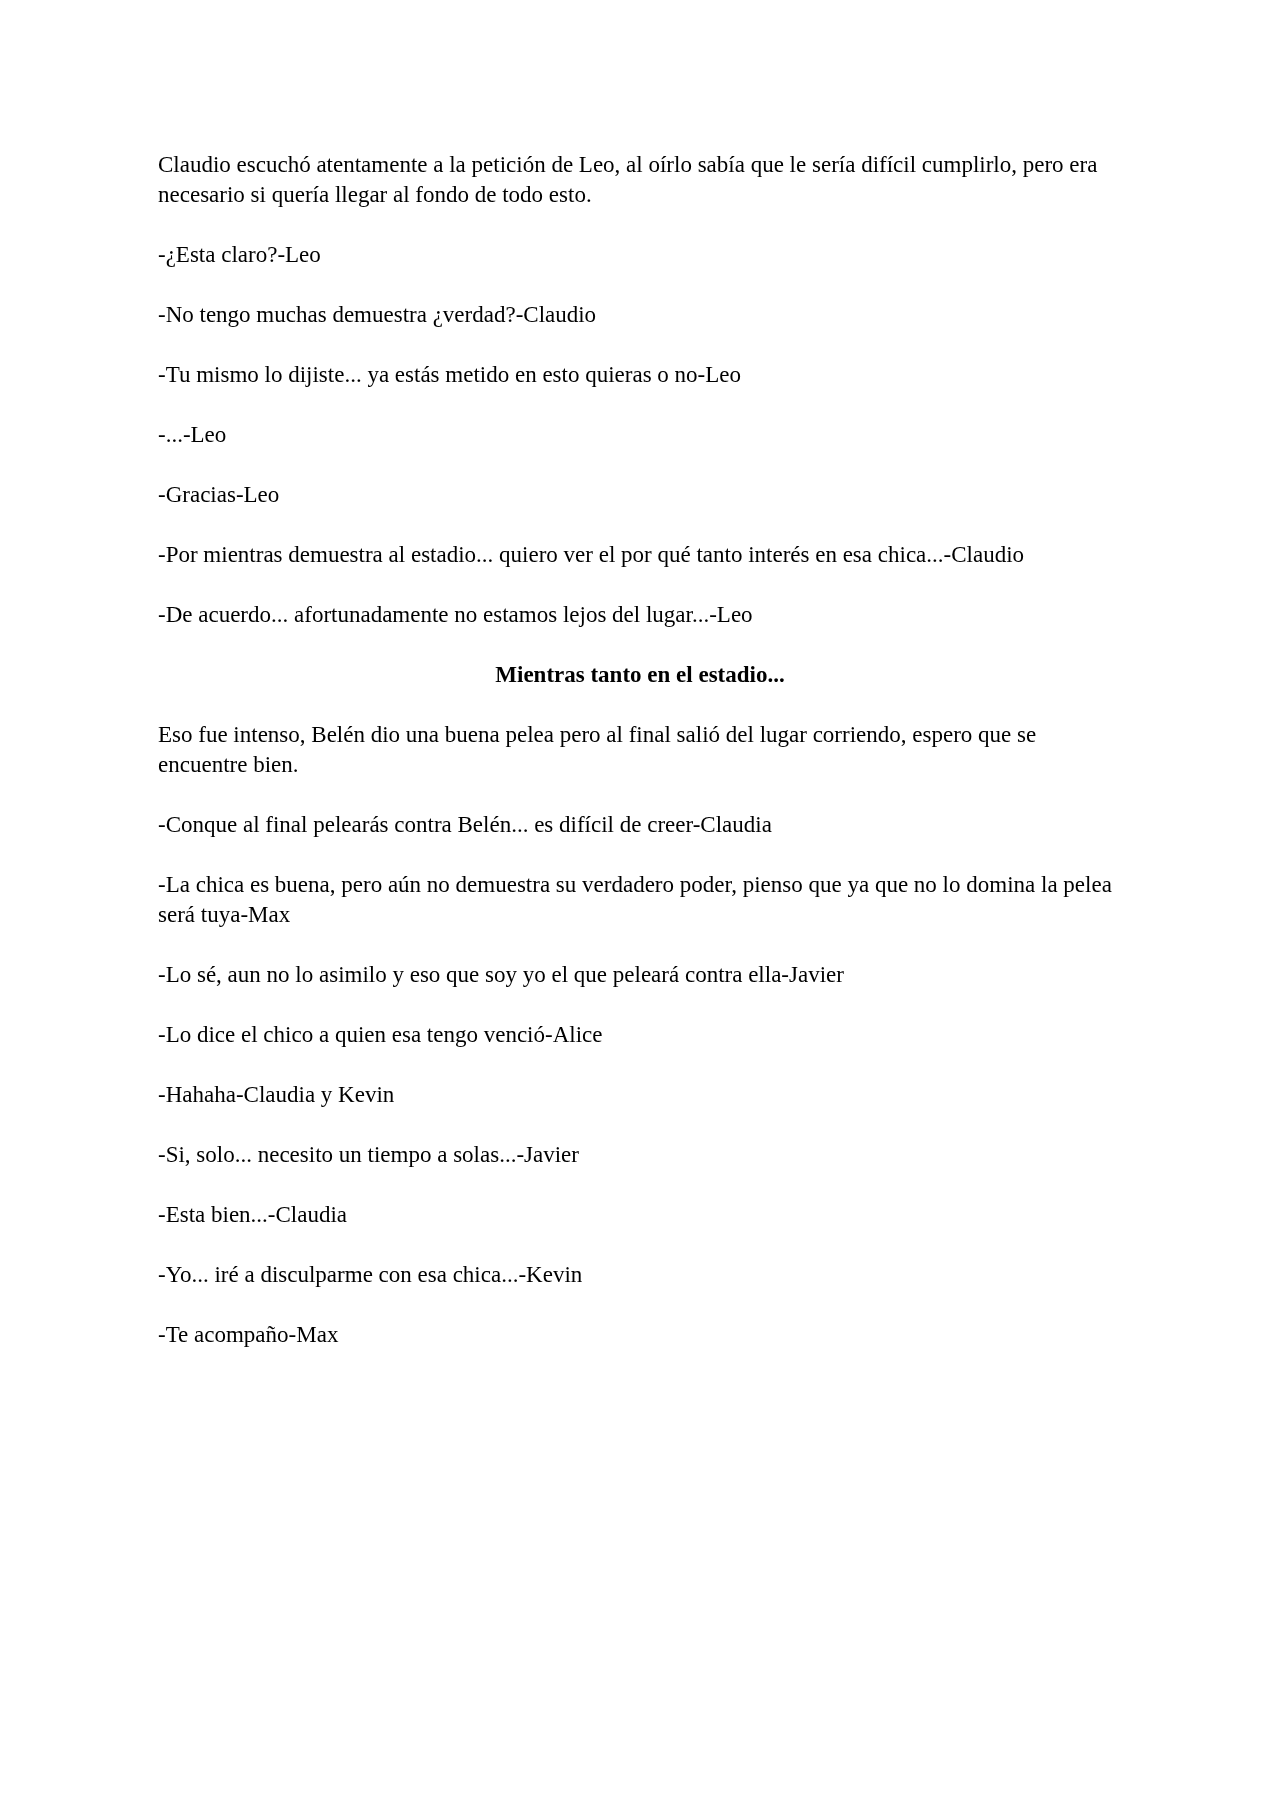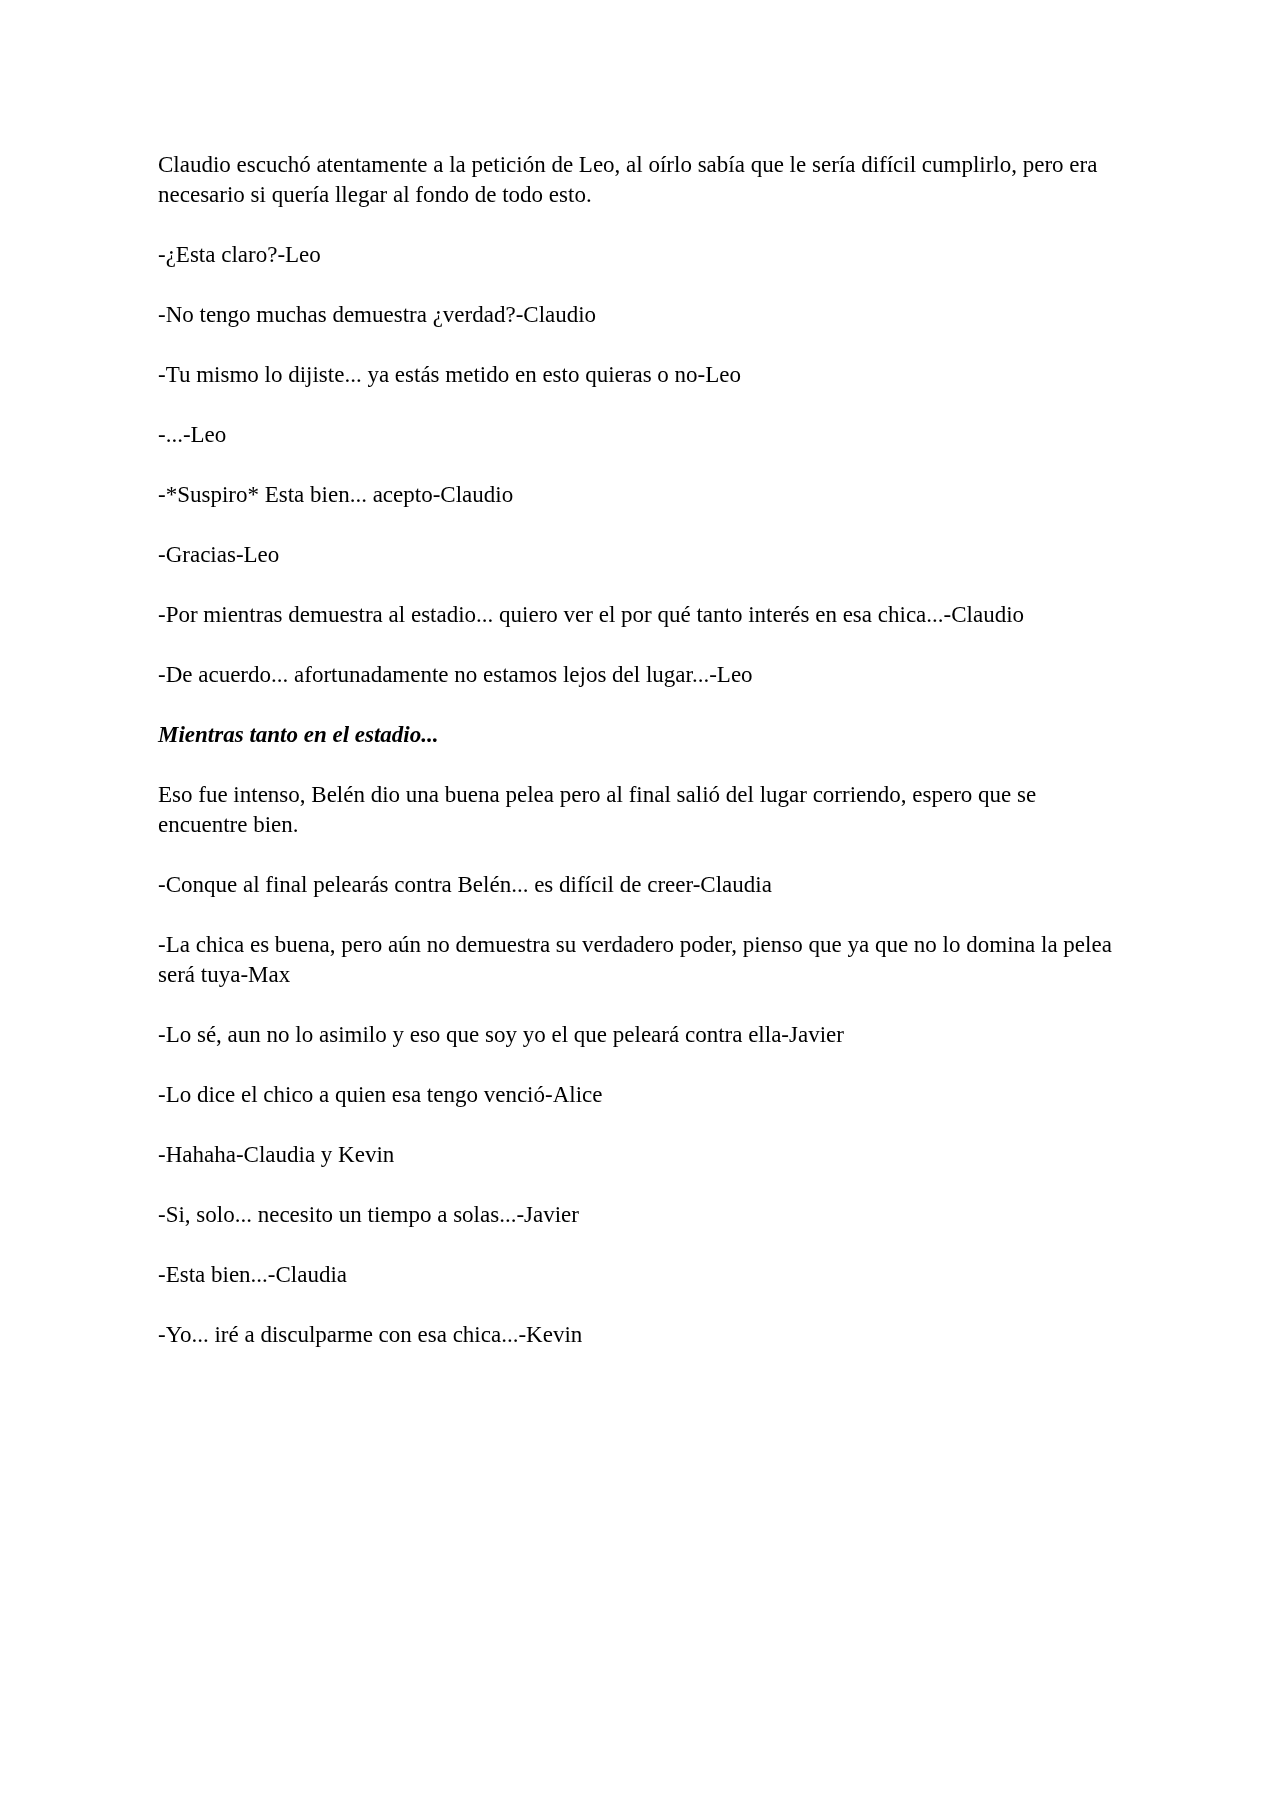--- a/index.html
+++ b/index.html
@@ -30,41 +30,41 @@
     width: 964px;
   }
   .content p {
     margin: 0 0 30px 0;
     font-size: 23px;
     line-height: 30px;
     white-space: normal;
   }
   .content p.heading {
     font-weight: bold;
-    font-style: italic;
+    text-align: center;
   }
 </style>
 </head>
 <body>
 
 <div class="page">
   <div class="content">
     <p>Claudio escuchó atentamente a la petición de Leo, al oírlo sabía que le sería difícil cumplirlo, pero era necesario si quería llegar al fondo de todo esto.</p>
     <p>-¿Esta claro?-Leo</p>
     <p>-No tengo muchas demuestra ¿verdad?-Claudio</p>
     <p>-Tu mismo lo dijiste... ya estás metido en esto quieras o no-Leo</p>
     <p>-...-Leo</p>
-    <p>-*Suspiro* Esta bien... acepto-Claudio</p>
     <p>-Gracias-Leo</p>
     <p>-Por mientras demuestra al estadio... quiero ver el por qué tanto interés en esa chica...-Claudio</p>
     <p>-De acuerdo... afortunadamente no estamos lejos del lugar...-Leo</p>
     <p class="heading">Mientras tanto en el estadio...</p>
     <p>Eso fue intenso, Belén dio una buena pelea pero al final salió del lugar corriendo, espero que se encuentre bien.</p>
     <p>-Conque al final pelearás contra Belén... es difícil de creer-Claudia</p>
     <p>-La chica es buena, pero aún no demuestra su verdadero poder, pienso que ya que no lo domina la pelea será tuya-Max</p>
     <p>-Lo sé, aun no lo asimilo y eso que soy yo el que peleará contra ella-Javier</p>
     <p>-Lo dice el chico a quien esa tengo venció-Alice</p>
     <p>-Hahaha-Claudia y Kevin</p>
     <p>-Si, solo... necesito un tiempo a solas...-Javier</p>
     <p>-Esta bien...-Claudia</p>
     <p>-Yo... iré a disculparme con esa chica...-Kevin</p>
+    <p>-Te acompaño-Max</p>
   </div>
 </div>
 
 </body></html>

